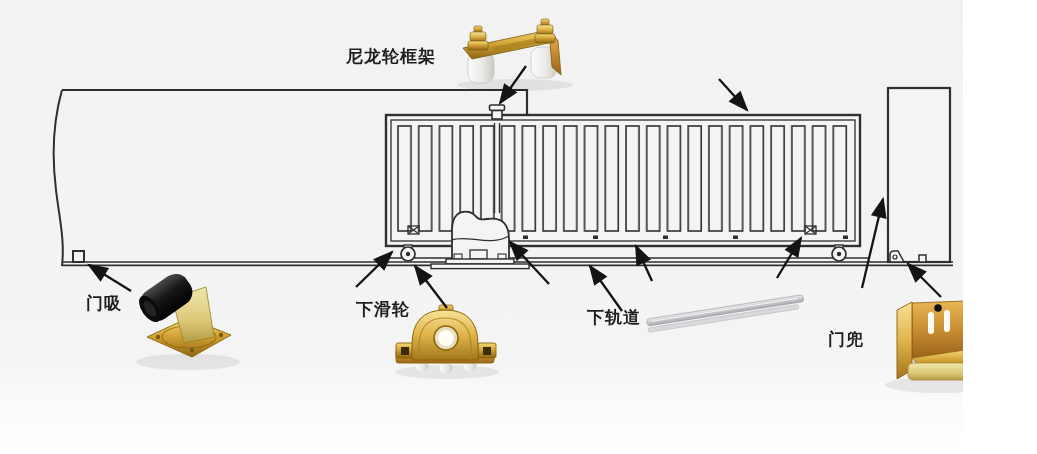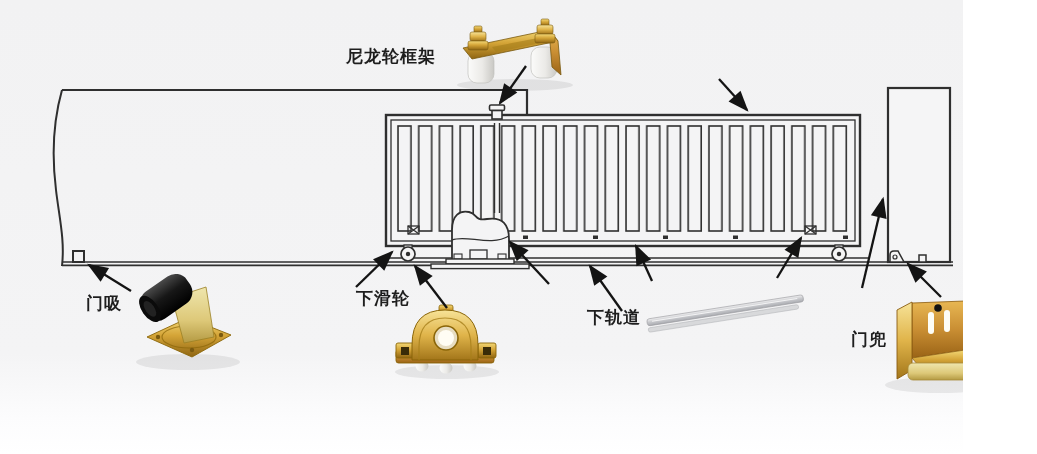--- a/index.html
+++ b/index.html
@@ -15,23 +15,23 @@
     position:absolute;
     font-size:17px;
     font-weight:700;
     color:#1e1e1e;
     letter-spacing:1px;
     white-space:nowrap;
     line-height:1.1;
   }
   .lbl-nylon{left:346px;top:47px;}
   .lbl-menxi{left:86px;top:294px;}
-  .lbl-xiahualun{left:356px;top:289px;}
+  .lbl-xiahualun{left:356px;top:300px;}
   .lbl-xiaguidao{left:587px;top:308px;}
-  .lbl-mendou{left:851px;top:330px;}
+  .lbl-mendou{left:828px;top:330px;}
 </style>
 </head>
 <body>
 
 <div class="canvas">
 
 <svg class="art" viewBox="0 0 1037 454" xmlns="http://www.w3.org/2000/svg">
   <defs>
     <marker id="ah" viewBox="0 0 10 8" refX="8.6" refY="4" markerWidth="10" markerHeight="8" orient="auto">
       <path d="M0.5,0.5 L9.6,4 L0.5,7.5 z" fill="#141414"></path>

